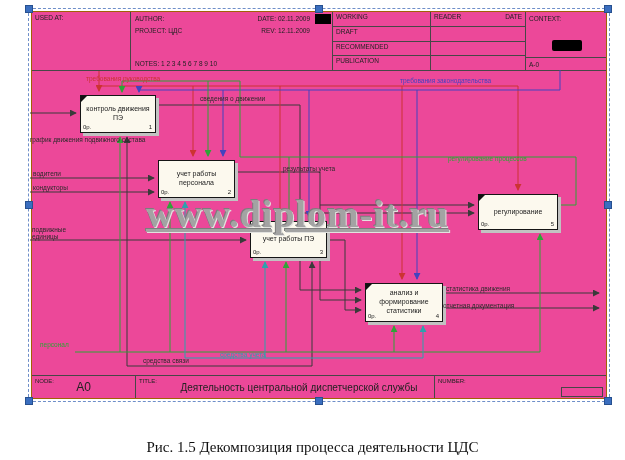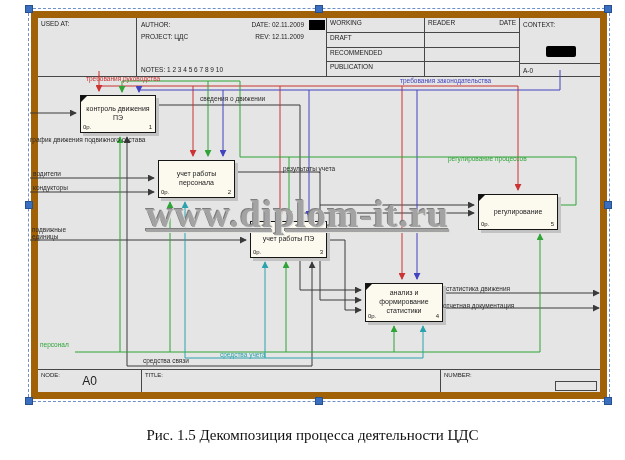--- a/index.html
+++ b/index.html
@@ -2,21 +2,21 @@
 <html><head>
 <meta charset="utf-8">
 <style>
   html,body{margin:0;padding:0;}
   .page{position:relative;width:625px;height:460px;background:#ffffff;overflow:hidden;
         font-family:"Liberation Sans",sans-serif;color:#222;}
   
   .sel{position:absolute;left:28px;top:8px;width:580px;height:392px;
        border:1px dashed #6f8fc9;z-index:1;}
   .sheet{position:absolute;left:2px;top:2px;right:2px;bottom:2px;
-         border:7px solid #a16207;background:#e5e5e5;}
+         border:1px solid #a16207;background:#ec4899;}
   .handle{position:absolute;width:6px;height:6px;background:#3a6ebf;border:1px solid #27508f;z-index:9;}
   
   .hdr{position:absolute;left:0;top:0;right:0;height:58px;border-bottom:1px solid #474747;
        display:flex;font-size:6.5px;}
   .hc{position:relative;border-right:1px solid #474747;box-sizing:border-box;}
   .c1{width:99px;padding:2px 3px;}
   .c2{flex:1;}
   .c2 .a{position:absolute;left:4px;top:3px;}
   .c2 .p{position:absolute;left:4px;top:15px;}
   .c2 .n{position:absolute;left:4px;bottom:3px;}
@@ -56,21 +56,21 @@
   .ibox .num{position:absolute;right:3px;bottom:1px;font-size:6px;}
   .corner::before{content:"";position:absolute;left:0;top:0;
                   border-top:6px solid #111;border-right:6px solid transparent;}
   .albl{position:absolute;font-size:6.5px;white-space:nowrap;color:#2b2b2b;z-index:3;}
   .red{color:#cc3333;} .grn{color:#2fa437;} .blu{color:#4343bf;} .tea{color:#2aa3ad;}
   .wrap{white-space:normal;width:52px;line-height:1.15;}
   .watermark{position:absolute;left:146px;top:192px;z-index:4;
              font-family:"Liberation Serif",serif;font-weight:bold;font-size:38px;
              color:#a3a3a3;text-shadow:1px 1px 0 #e2e2df,-1px -1px 0 #7d7d7d;
              letter-spacing:1px;text-decoration:underline;}
-  .caption{position:absolute;left:0;right:0;top:427px;text-align:center;
+  .caption{position:absolute;left:0;right:0;top:439px;text-align:center;
            font-family:"Liberation Serif",serif;font-size:15px;color:#111;}
 </style>
 </head>
 <body>
 
 <div class="page">
 
   <div class="sel">
     <div class="sheet">
 
@@ -115,20 +115,21 @@
         </div>
       </div>
 
       <div class="ftr">
         <div class="fc fnode">
           <span class="lab">NODE:</span>
           <span class="nodeval">A0</span>
         </div>
         <div class="fc ftitle">
           <span class="lab">TITLE:</span>
+          <span class="titleval">Деятельность  центральной  диспетчерской  службы</span>
         </div>
         <div class="fc fnum">
           <span class="lab">NUMBER:</span>
           <span class="numbox"></span>
         </div>
       </div>
     </div>
   </div>
 
   <div class="diagram">

